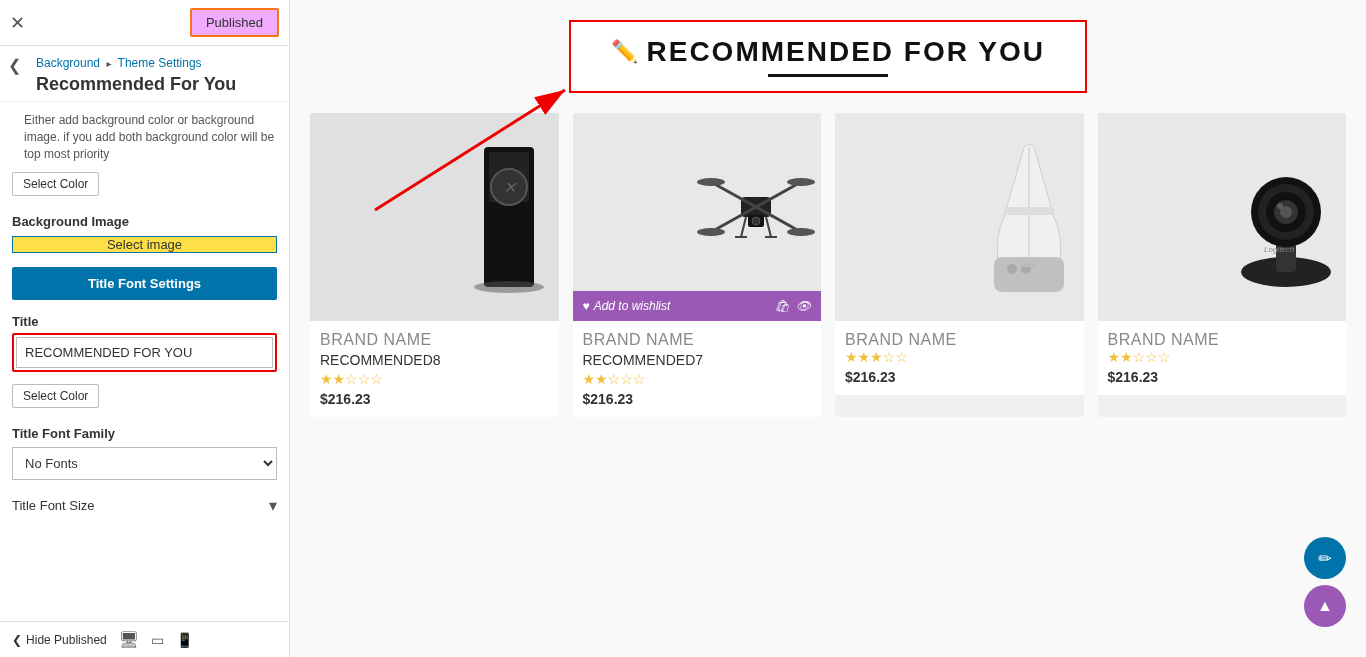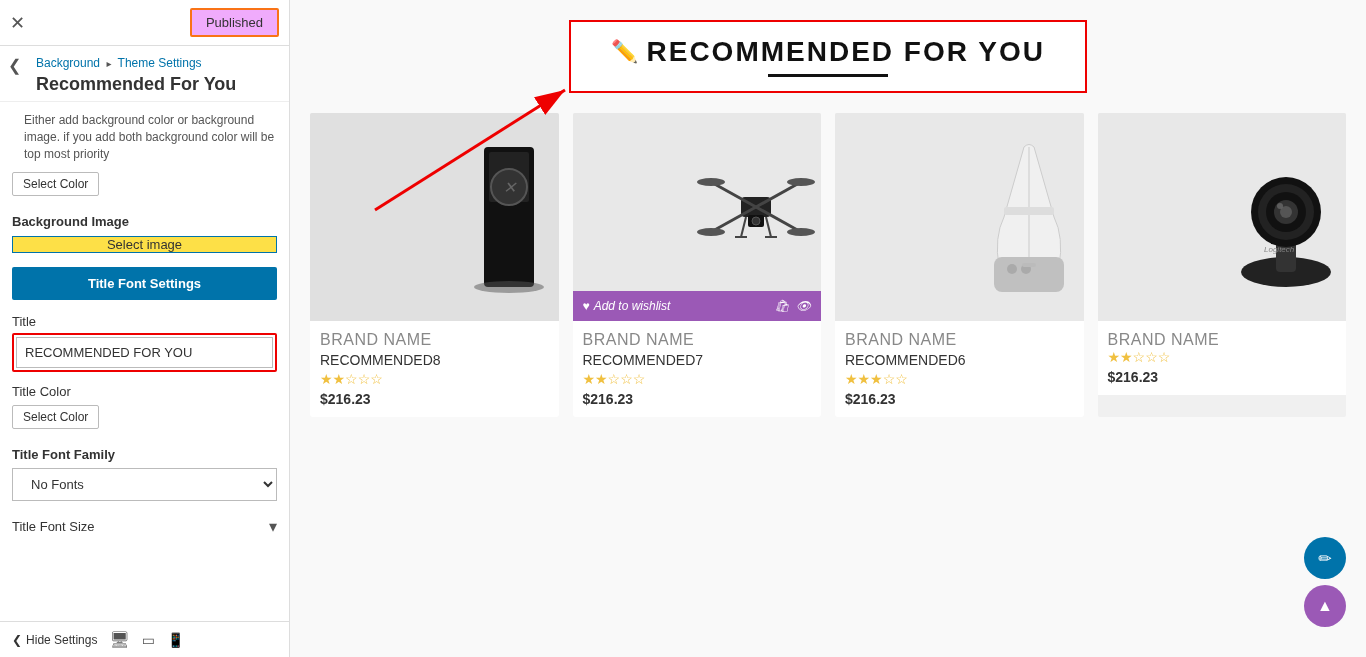--- a/index.html
+++ b/index.html
@@ -128,20 +128,21 @@
       cursor: pointer;
       color: #fff;
       margin-bottom: 14px;
       border-radius: 2px;
     }
 
     .field-label {
       font-size: 13px;
       color: #333;
       margin-bottom: 4px;
+      font-weight: bold;
     }
 
     .title-input-wrapper {
       border: 2px solid #e00;
       border-radius: 2px;
       margin-bottom: 12px;
       padding: 2px;
     }
 
     .title-input {
@@ -156,21 +157,21 @@
     .title-color-label {
       font-size: 13px;
       color: #333;
       margin-bottom: 6px;
       margin-top: 2px;
     }
 
     .font-family-select {
       width: 100%;
       border: 1px solid #bbb;
-      padding: 7px 14px;
+      padding: 7px 8px;
       font-size: 13px;
       color: #333;
       background: #fff;
       margin-bottom: 12px;
       cursor: pointer;
     }
 
     .font-size-row {
       display: flex;
       align-items: center;
@@ -362,39 +363,38 @@
     
     <button class="title-font-settings-btn">Title Font Settings</button>
 
     
     <div class="field-label">Title</div>
     <div class="title-input-wrapper">
       <input class="title-input" type="text" value="RECOMMENDED FOR YOU" style="">
     </div>
 
     
-    <div class="title-color-label">Title Color</div>
     <button class="select-color-btn">Select Color</button>
 
     
     <div class="section-label">Title Font Family</div>
     <select class="font-family-select"><option>No Fonts</option></select>
 
     
     <div class="font-size-row">
       <span>Title Font Size</span>
       <span class="chevron-icon">▾</span>
     </div>
 
   </div>
 
   <div class="bottom-bar">
     <button class="hide-controls-btn">
       <span>❮</span>
-      <span>Hide Settings</span>
+      <span>Hide Published</span>
     </button>
     <button class="device-icon" title="Desktop">🖥</button>
     <button class="device-icon" title="Tablet" style="font-size:14px;">▭</button>
     <button class="device-icon" title="Mobile" style="font-size:14px;">📱</button>
   </div>
 </div>
 
 <div class="main-content">
 
   <div style="display:flex; justify-content:center; margin-bottom: 10px; position: relative;">
@@ -491,21 +491,20 @@
           <line x1="55" y1="10" x2="55" y2="145" stroke="#ddd" stroke-width="2"></line>
 
           <rect x="20" y="120" width="70" height="35" rx="8" fill="#c0c0c0"></rect>
           <circle cx="38" cy="132" r="5" fill="#aaa"></circle>
           <circle cx="52" cy="132" r="5" fill="#aaa"></circle>
           <rect x="48" y="126" width="14" height="4" rx="2" fill="#bbb"></rect>
         </svg>
       </div>
       <div class="product-info">
         <div class="brand-name">BRAND NAME</div>
-        <div class="product-name">RECOMMENDED6</div>
         <div class="stars">★★★☆☆</div>
         <div class="price">$216.23</div>
       </div>
     </div>
 
     <div class="product-card">
       <div class="product-img-area" style="background:#e8e8e8;">
         <svg width="120" height="150" viewBox="0 0 120 150">
 
           <ellipse cx="60" cy="130" rx="45" ry="15" fill="#222"></ellipse>

